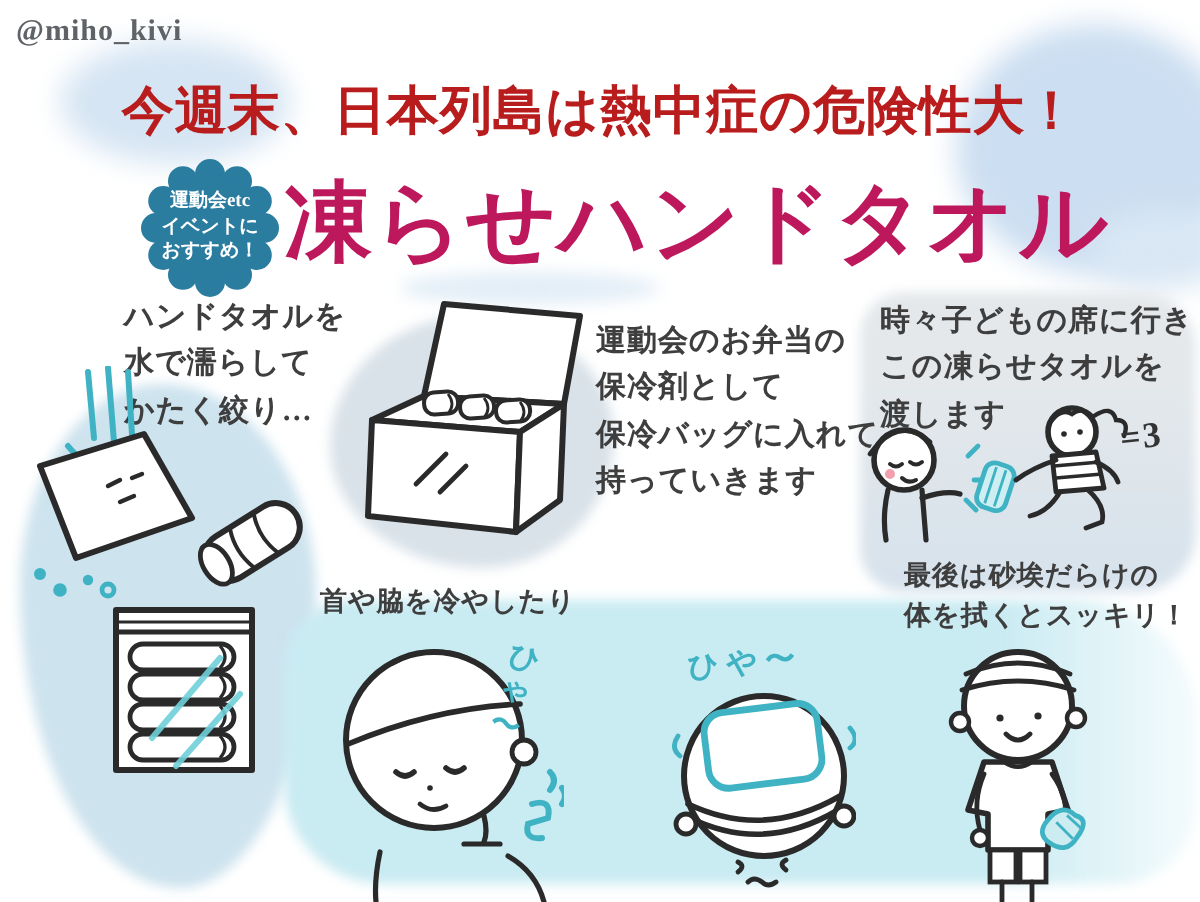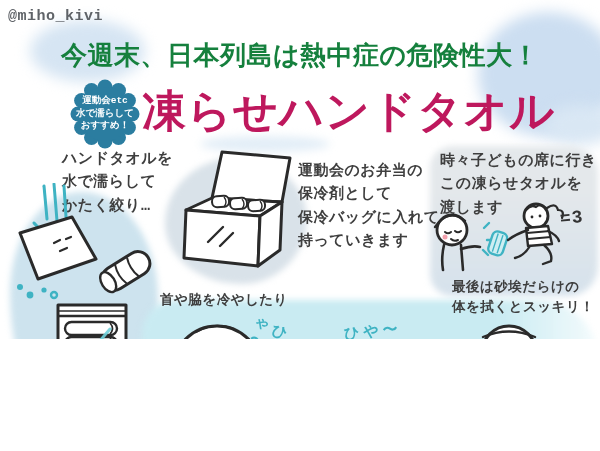--- a/index.html
+++ b/index.html
@@ -1,23 +1,23 @@
 <!DOCTYPE html>
 <html><head>
 <meta charset="utf-8">
 <style>
   html,body{margin:0;padding:0;background:#fff;}
-  .canvas{position:relative;width:600px;height:339px;background:#ffffff;overflow:hidden;
-          font-family:Liberation Mono, monospace;}
+  .canvas{position:relative;width:600px;height:451px;background:#ffffff;overflow:hidden;
+          font-family:Liberation Serif, serif;}
   .abs{position:absolute;}
   .cloud{position:absolute;border-radius:50%;filter:blur(7px);}
   .blob{position:absolute;filter:blur(3px);}
   .credit{position:absolute;left:8px;top:8px;font-size:15px;font-weight:700;color:#5f6368;letter-spacing:.5px;}
   .headline{position:absolute;left:55px;top:38px;width:490px;text-align:center;
-            font-size:26px;font-weight:800;color:#15803d;letter-spacing:.5px;}
+            font-size:26px;font-weight:800;color:#b91c1c;letter-spacing:.5px;}
   .title{position:absolute;left:142px;top:82px;font-size:44px;font-weight:800;color:#be185d;letter-spacing:1px;}
   .badge{position:absolute;left:70px;top:79px;width:70px;height:70px;}
   .badge svg{position:absolute;left:0;top:0;}
   .badge-text{position:absolute;left:0;top:0;width:70px;height:70px;display:flex;align-items:center;justify-content:center;
               text-align:center;color:#fff;font-size:9.5px;font-weight:700;line-height:1.3;white-space:pre-line;}
   .caption{position:absolute;font-weight:600;color:#3e3e3e;white-space:pre-line;letter-spacing:.5px;}
   .cap-lg{font-size:15px;line-height:1.55;}
   .cap-sm{font-size:13.5px;line-height:1.45;}
   .sfx{position:absolute;color:#3fb3c3;font-weight:700;}
   .sfx-vert{writing-mode:vertical-rl;font-size:15px;letter-spacing:3px;transform:rotate(16deg);}
@@ -55,21 +55,21 @@
         <circle cx="35" cy="62" r="7.5"></circle>
           <circle cx="21.5" cy="58.4" r="7.5"></circle>
           <circle cx="11.6" cy="48.5" r="7.5"></circle>
         <circle cx="8" cy="35" r="7.5"></circle>
           <circle cx="11.6" cy="21.5" r="7.5"></circle>
           <circle cx="21.5" cy="11.6" r="7.5"></circle>
         <circle cx="35" cy="35" r="27"></circle>
       </g>
     </svg>
     <div class="badge-text">運動会etc
-水で濡らして
+イベントに
 おすすめ！</div>
   </div>
 
   <div class="title">凍らせハンドタオル</div>
 
   <div class="caption cap-lg" style="left:62px;top:148px;">ハンドタオルを
 水で濡らして
 かたく絞り…</div>
   <svg class="abs" style="left:14px;top:183px;" width="150" height="118" viewBox="0 0 150 118">
     <g fill="none" stroke="#3fb3c3" stroke-width="3" stroke-linecap="round">

